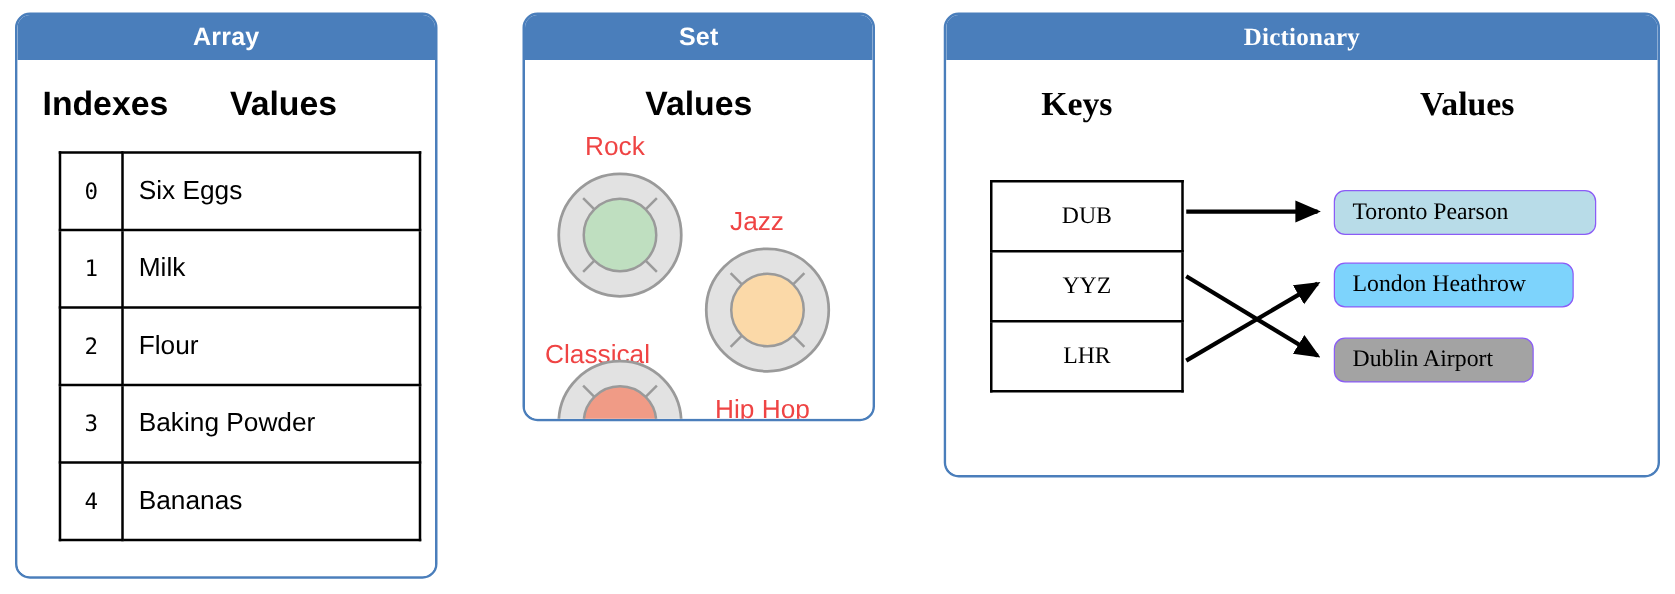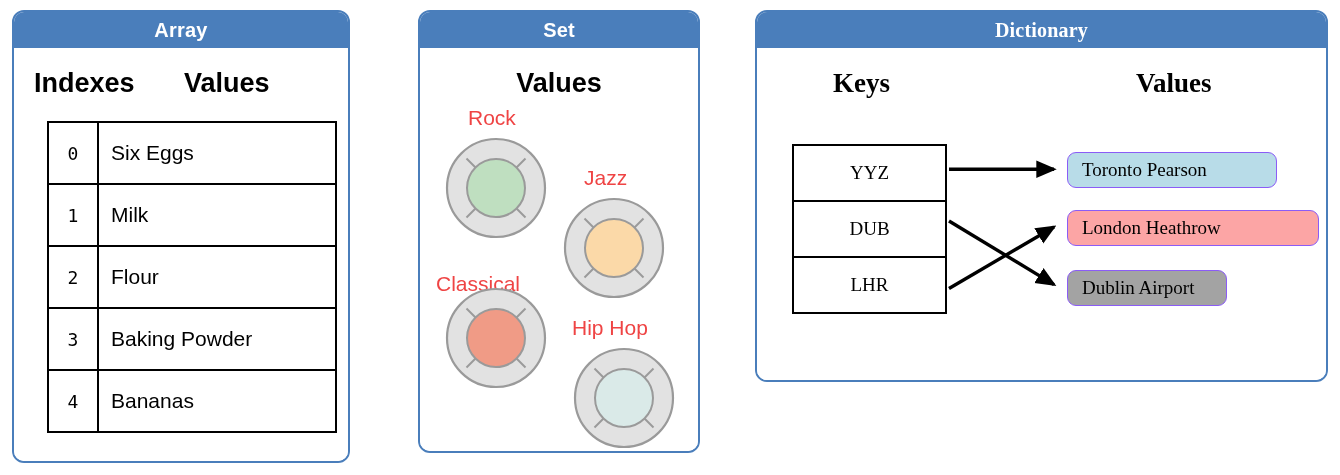--- a/index.html
+++ b/index.html
@@ -36,21 +36,21 @@
     letter-spacing: 0.2px;
   }
   .panel-body {
     position: relative;
     height: calc(100% - 36px);
     background: #ffffff;
   }
 
   
   #panel-array      { left: 12px;  top: 10px;  width: 338px; height: 453px; }
-  #panel-set        { left: 418px; top: 10px;  width: 282px; height: 443px; }
+  #panel-set        { left: 418px; top: 10px;  width: 282px; height: 327px; }
   #panel-dictionary { left: 755px; top: 10px;  width: 573px; height: 372px; font-family: Liberation Serif, serif; }
 
   
   .col-caption {
     position: absolute;
     font-weight: bold;
     font-size: 27px;
     color: #000000;
     white-space: nowrap;
   }
@@ -238,33 +238,33 @@
 <div class="panel" id="panel-dictionary">
   <div class="panel-header">Dictionary</div>
   <div class="panel-body">
 
     <div class="col-caption" style="left:76px; top:20px;">Keys</div>
     <div class="col-caption" style="left:379px; top:20px;">Values</div>
 
     <table class="keys-box">
       <tbody>
         <tr>
+          <td>DUB</td>
+        </tr>
+        <tr>
           <td>YYZ</td>
-        </tr>
-        <tr>
-          <td>DUB</td>
         </tr>
         <tr>
           <td>LHR</td>
         </tr>
       </tbody>
     </table>
 
     <div class="pill" style="left:310px; top:104px; width:210px; background:#b8dce8;">Toronto Pearson</div>
-    <div class="pill" style="left:310px; top:162px; width:252px; background:#fca5a5;">London Heathrow</div>
+    <div class="pill" style="left:310px; top:162px; width:192px; background:#7dd3fc;">London Heathrow</div>
     <div class="pill" style="left:310px; top:222px; width:160px; background:#a3a3a3;">Dublin Airport</div>
 
     <svg class="arrows-svg" viewBox="0 0 569 334" preserveAspectRatio="none">
       <defs>
         <marker id="arrowhead" markerWidth="6" markerHeight="6" refX="5.2" refY="3" orient="auto" markerUnits="strokeWidth">
           <path d="M0,0.4 L6,3 L0,5.6 Z" fill="#000000"></path>
         </marker>
       </defs>
 
       <line x1="192" y1="122" x2="297" y2="122" stroke="#000000" stroke-width="3.4" marker-end="url(#arrowhead)"></line>

